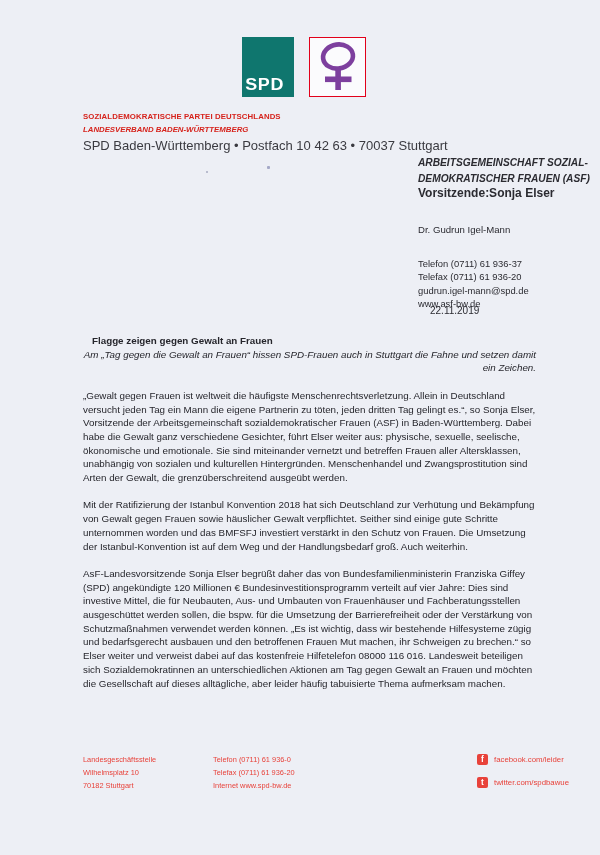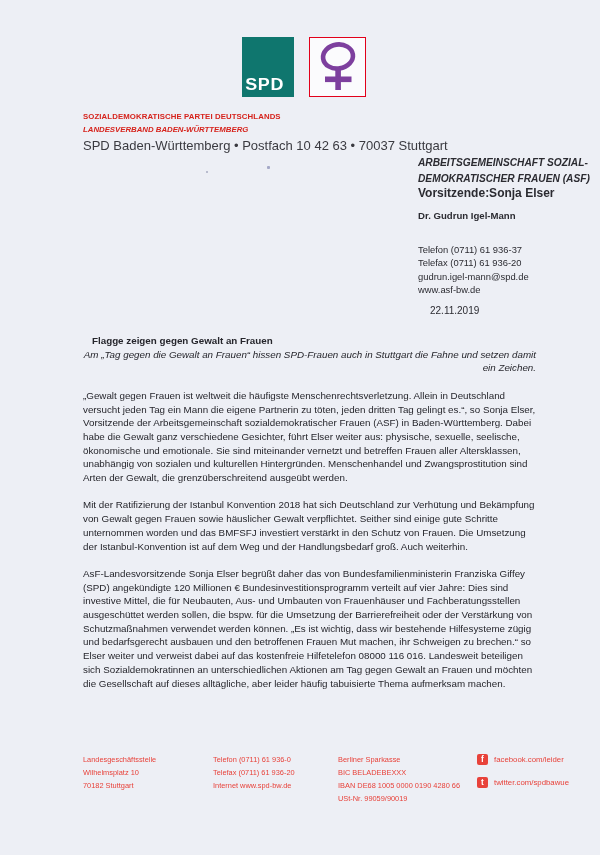--- a/index.html
+++ b/index.html
@@ -26,21 +26,21 @@
   }
   
   .letterhead { position:absolute; left:83px; top:112px; }
   .party1 { color:#d6231c; font-weight:700; font-size:7.8px; letter-spacing:.1px; }
   .party2 { color:#d6231c; font-weight:700; font-style:italic; font-size:7.8px; margin-top:3.5px; }
   .sender { color:#3a3a40; font-size:13px; margin-top:4px; }
   
   .contact-block { position:absolute; left:418px; top:155px; width:175px; color:#2b2b31; }
   .org-line { font-weight:700; font-style:italic; font-size:10.2px; line-height:15.5px; }
   .chair { font-weight:700; font-size:12px; }
-  .person { font-weight:700; font-size:9.6px; margin-top:10px; }
+  .person { font-weight:400; font-size:9.6px; margin-top:24px; }
   .clines { margin-top:22px; }
   .cline { font-size:9.4px; line-height:13.3px; }
   .date { position:absolute; left:430px; top:305px; font-size:10px; color:#2b2b31; }
   
   .body-block {
     position:absolute; left:83px; top:334px; width:453px;
     font-size:9.8px; line-height:13.7px; color:#26262c;
   }
   .headline { font-weight:700;margin-left:9px; }
   .subheadline { font-style:italic; margin:0 0 13.7px 0;text-align:right; }
@@ -110,26 +110,20 @@
     <div class="fcol fcol1">
       <div>Landesgeschäftsstelle</div>
       <div>Wilhelmsplatz 10</div>
       <div>70182 Stuttgart</div>
     </div>
     <div class="fcol fcol2">
       <div>Telefon (0711) 61 936-0</div>
       <div>Telefax (0711) 61 936-20</div>
       <div>Internet www.spd-bw.de</div>
     </div>
-    <div class="fcol fcol3">
-      <div>Berliner Sparkasse</div>
-      <div>BIC BELADEBEXXX</div>
-      <div>IBAN DE68 1005 0000 0190 4280 66</div>
-      <div>USt-Nr. 99059/90019</div>
-    </div>
     <div class="fcol fcol4">
       <div class="srow">
         <span class="sicon">f</span>
         <span class="slabel">facebook.com/leider</span>
       </div>
       <div class="srow">
         <span class="sicon">t</span>
         <span class="slabel">twitter.com/spdbawue</span>
       </div>
     </div>

